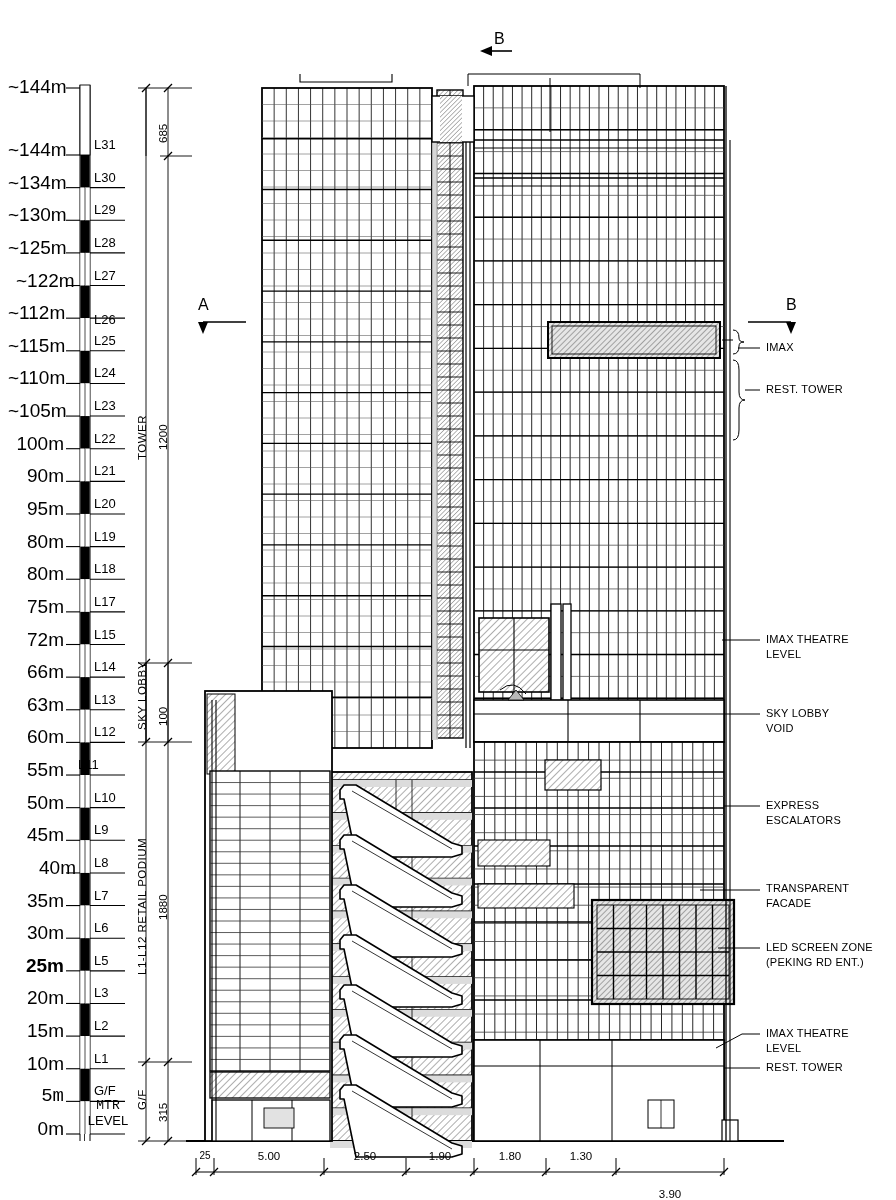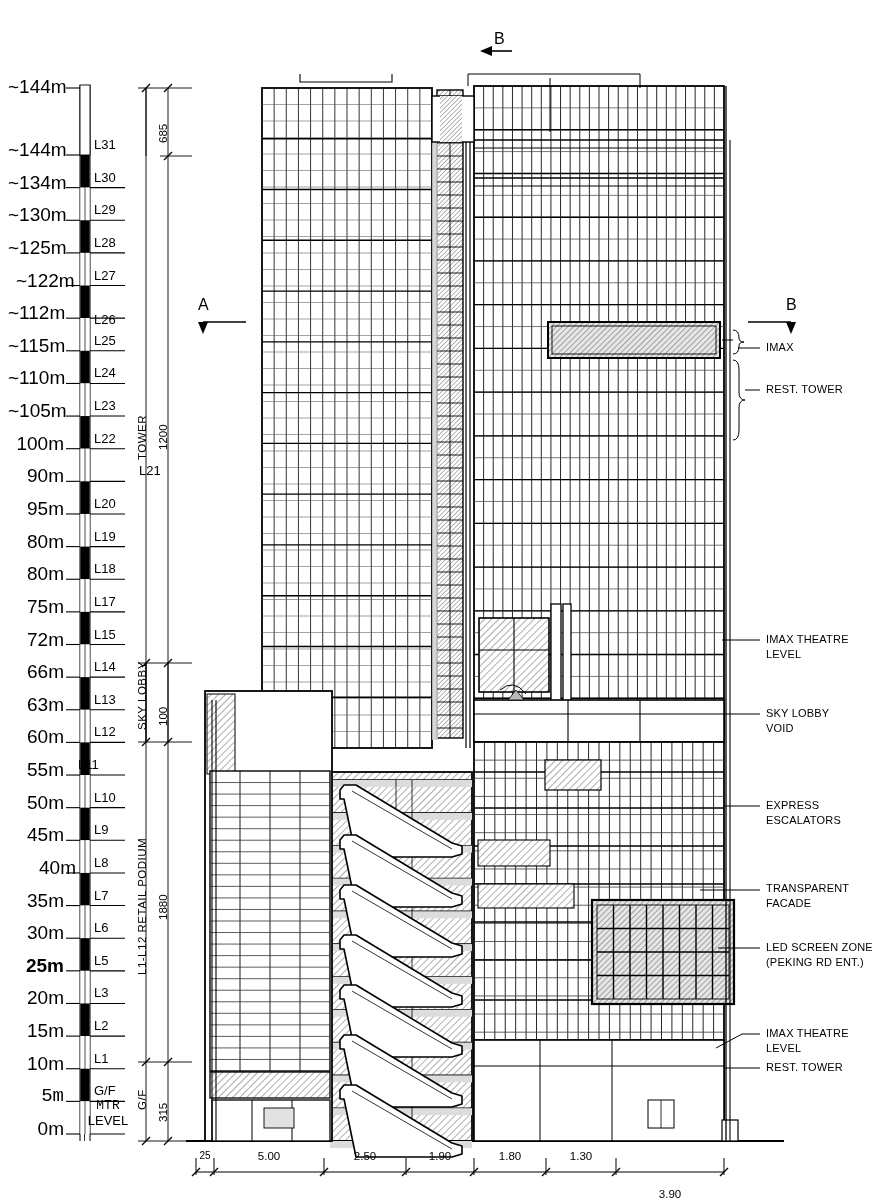--- a/index.html
+++ b/index.html
@@ -721,21 +721,21 @@
       <div class="txt lvl-name" style="left: 94px; top: 312px;">L26</div>
       <div class="txt lvl-elev" style="left: 8px; top: 334.8px; width: 56px; text-align: right;">~115m</div>
       <div class="txt lvl-name" style="left: 94px; top: 332.8px;">L25</div>
       <div class="txt lvl-elev" style="left: 8px; top: 367.433px; width: 56px; text-align: right;">~110m</div>
       <div class="txt lvl-name" style="left: 94px; top: 365.433px;">L24</div>
       <div class="txt lvl-elev" style="left: 8px; top: 400.067px; width: 56px; text-align: right;">~105m</div>
       <div class="txt lvl-name" style="left: 94px; top: 398.067px;">L23</div>
       <div class="txt lvl-elev" style="left: 8px; top: 432.7px; width: 56px; text-align: right;">100m</div>
       <div class="txt lvl-name" style="left: 94px; top: 430.7px;">L22</div>
       <div class="txt lvl-elev" style="left: 8px; top: 465.333px; width: 56px; text-align: right;">90m</div>
-      <div class="txt lvl-name" style="left: 94px; top: 463.333px; margin-left: 45px;">L21</div>
+      <div class="txt lvl-name" style="left: 94px; top: 463.333px;">L21</div>
       <div class="txt lvl-elev" style="left: 8px; top: 497.967px; width: 56px; text-align: right;">95m</div>
       <div class="txt lvl-name" style="left: 94px; top: 495.967px;">L20</div>
       <div class="txt lvl-elev" style="left: 8px; top: 530.6px; width: 56px; text-align: right;">80m</div>
       <div class="txt lvl-name" style="left: 94px; top: 528.6px;">L19</div>
       <div class="txt lvl-elev" style="left: 8px; top: 563.233px; width: 56px; text-align: right;">80m</div>
       <div class="txt lvl-name" style="left: 94px; top: 561.233px;">L18</div>
       <div class="txt lvl-elev" style="left: 8px; top: 595.867px; width: 56px; text-align: right;">75m</div>
       <div class="txt lvl-name" style="left: 94px; top: 593.867px;">L17</div>
       <div class="txt lvl-elev" style="left: 8px; top: 628.5px; width: 56px; text-align: right;">72m</div>
       <div class="txt lvl-name" style="left: 94px; top: 626.5px;">L15</div>

